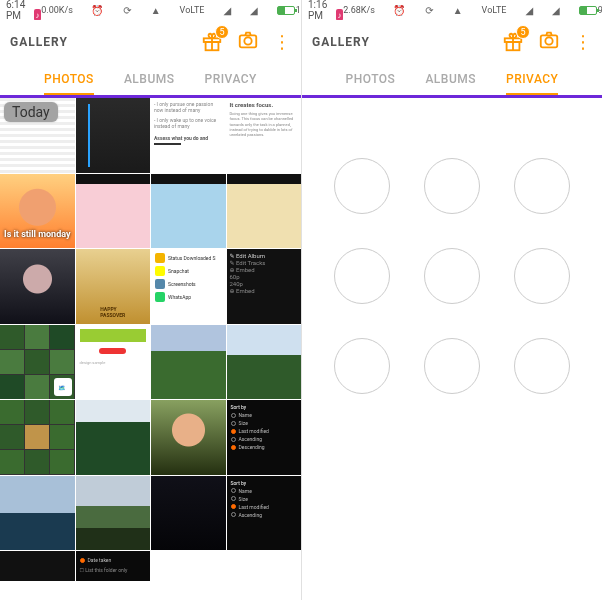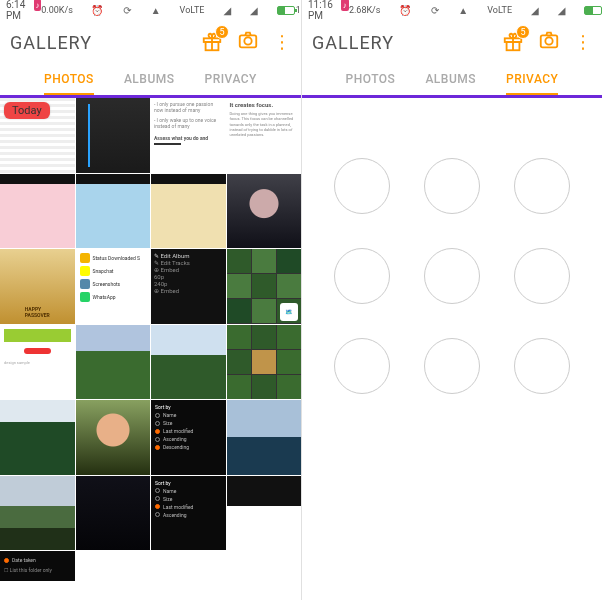--- a/index.html
+++ b/index.html
@@ -14,35 +14,35 @@
     pointer-events:none;
     border-bottom-left-radius:30px; border-bottom-right-radius:30px;
     box-shadow: 0 0 0 40px #fff; 
     display:none;
   }
 
   .statusbar {
     height:20px; display:flex; align-items:center; justify-content:space-between;
     padding:0 6px; font-size:10px; color:#555; background:#fff;
   }
-  .sb-left { display:flex; align-items:flex-start; gap:4px; }
+  .sb-left { display:flex; align-items:flex-end; gap:4px; }
   .sb-right { display:flex; align-items:center; gap:19px; font-size:9px; color:#555;}
   .app-icon { width:12px; height:12px; background:#e03a72; border-radius:2px; display:flex; align-items:center; justify-content:center; color:#fff; font-size:8px;}
   .sb-ico { font-size:10px; color:#666; }
   .batt { display:flex; align-items:center; gap:1px; color:#4caf50; font-size:9px;}
   .batt-pct { color:#555; }
   .batt-body { width:18px; height:9px; border:1px solid #4caf50; border-radius:2px; position:relative; }
   .batt-body::after { content:""; position:absolute; right:-3px; top:2px; width:2px; height:3px; background:#4caf50;}
   .batt-fill { position:absolute; left:0; top:0; bottom:0; background:#4caf50; }
 
   .appbar {
     height:44px; display:flex; align-items:center; justify-content:space-between;
     padding:0 10px; background:#fff;
   }
-  .app-title { font-size:18px; letter-spacing:1px; color:#555; font-weight:400;}
+  .app-title { font-size:12px; letter-spacing:1px; color:#555; font-weight:700;}
   .appbar-actions { display:flex; align-items:center; gap:14px; }
   .gift { position:relative; width:22px; height:22px; }
   .gift svg { width:22px; height:22px; }
   .gift .badge {
     position:absolute; top:-6px; right:-6px; width:14px; height:14px; border-radius:50%;
     background:#ff9800; color:#fff; font-size:9px; display:flex; align-items:center; justify-content:center;
     border:1px solid #fff;
   }
   .cam-ico svg { width:22px; height:22px; }
   .overflow { color:#ff9800; font-size:18px; line-height:1; letter-spacing:0; }
@@ -53,22 +53,22 @@
   }
   .tab { font-size:12px; letter-spacing:0.5px; color:#aaa; display:flex; align-items:center; height:100%; border-bottom:2px solid transparent; font-weight:500;}
   .tab.active { color:#ff9800; border-bottom-color:#ff9800; }
 
   .content { flex:1; overflow:hidden; position:relative; }
 
   
   .grid { display:grid; grid-template-columns: repeat(4, 1fr); gap:1px; background:#fff;}
   .thumb { aspect-ratio:1/1; background:#ccc; position:relative; overflow:hidden; font-size:6px; color:#333;}
   .overlay-date {
-    position:absolute; top:4px; left:4px; background:#ef4444; border-radius:6px;
-    padding:2px 8px; font-size:11px; color:#333; z-index:5; box-shadow:0 0 2px rgba(0,0,0,.2);
+    position:absolute; top:4px; left:4px; background:#a3a3a3; border-radius:6px;
+    padding:2px 8px; font-size:14px; color:#333; z-index:5; box-shadow:0 0 2px rgba(0,0,0,.2);
   }
 
   
   .privacy-pane { display:flex; flex-direction:column; align-items:center; padding-top:60px; }
   .priv-msg { font-size:15px; color:#444; margin-bottom:70px; }
   .pattern {
     display:grid; grid-template-columns:repeat(3, 56px); grid-template-rows:repeat(3,56px);
     gap:34px;
   }
   .dot { width:56px; height:56px; border-radius:50%; border:1px solid #ccc; background:#fff;}
@@ -176,20 +176,23 @@
       <span class="overlay-date">Today</span>
       <div class="grid">
 
         <div class="thumb t-white" style="background:repeating-linear-gradient(#eee,#eee 3px,#fff 3px,#fff 6px)"></div>
         <div class="thumb t-convo">
             <div class="convo-line"></div>
           </div>
         <div class="thumb t-text"><div style="margin-bottom:4px;font-size:5px;color:#888">- I only pursue one passion now instead of many</div><div style="font-size:5px;color:#888">- I only wake up to one voice instead of many</div><br><span style="font-weight:700">Assess what you do and</span><div style="width:40%;height:2px;background:#333;margin-top:2px"></div></div>
         <div class="thumb t-text"><span class="focus-title">It creates focus.</span><div style="font-size:4px;color:#888;margin-top:3px;line-height:1.3">Doing one thing gives you immense focus. This focus can be channelled towards only the task in a planned, instead of trying to dabble in lots of unrelated passions.</div></div>
 
+        <div class="thumb t-face">
+            <div class="mag">Is it still monday</div>
+          </div>
         <div class="thumb t-pink" style="border-top:10px solid #111"></div>
         <div class="thumb t-blue" style="border-top:10px solid #111"></div>
         <div class="thumb t-cream" style="border-top:10px solid #111"></div>
 
         <div class="thumb t-witch"></div>
         <div class="thumb" style="background:linear-gradient(#e8d090,#c09030);display:flex;align-items:flex-end;justify-content:center;font-size:5px;color:#503000;font-weight:700;padding-bottom:6px">HAPPY<br>PASSOVER</div>
         <div class="thumb t-apps">
           <div class="mini-row">
               <span class="mini-ico" style="background:#f4b400"></span>
               <span>Status Downloaded S</span>
@@ -280,21 +283,21 @@
         </div>
         <div class="thumb" style="height:30px;aspect-ratio:auto;background:transparent"></div>
         <div class="thumb" style="height:30px;aspect-ratio:auto;background:transparent"></div>
       </div>
     </div>
   </div>
 
   <div class="phone">
     <div class="statusbar">
       <div class="sb-left">
-        <span>11:16 PM</span>
+        <span>1:16 PM</span>
         <span class="app-icon">♪</span>
       </div>
       <div class="sb-right">
         <span>2.68K/s</span>
         <span class="sb-ico">⏰</span>
         <span class="sb-ico">⟳</span>
         <span class="sb-ico">▲</span>
         <span>VoLTE</span>
         <span class="sb-ico">◢</span>
         <span class="sb-ico">◢</span>

